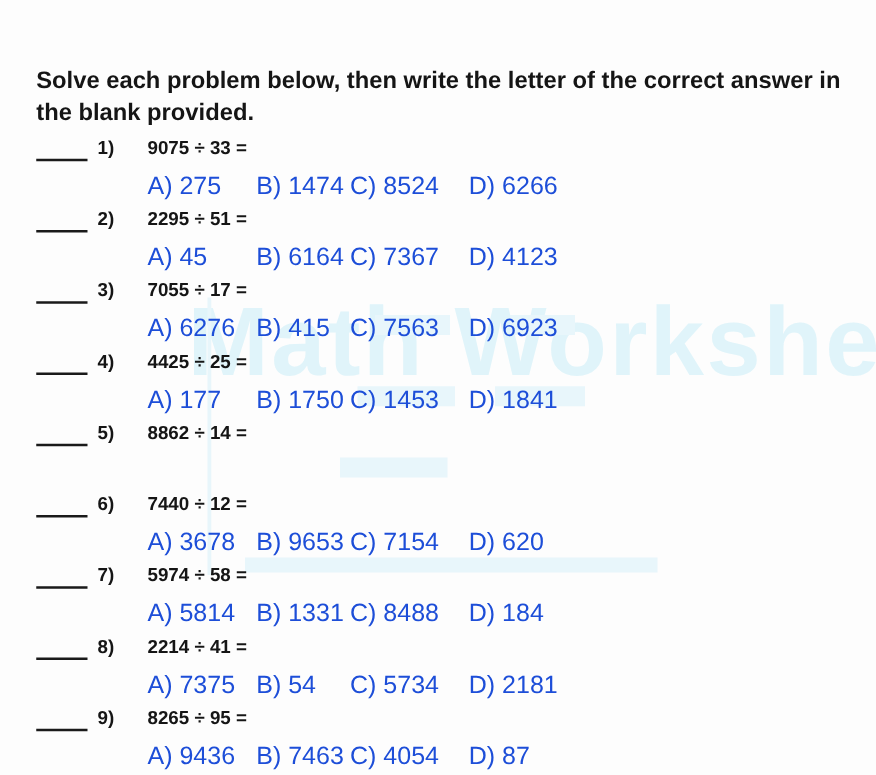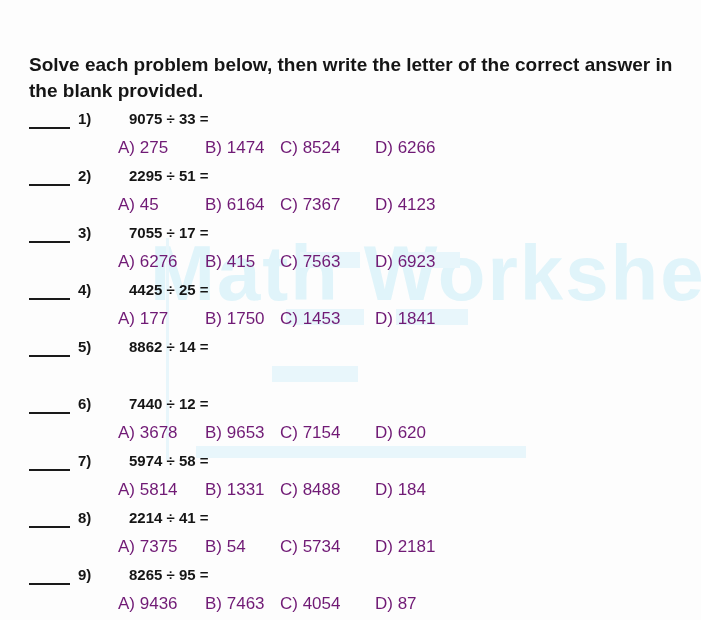--- a/index.html
+++ b/index.html
@@ -90,42 +90,42 @@
     left: 78px;
     top: 0;
     font-size: 15px;
     font-weight: bold;
     color: #151515;
     white-space: nowrap;
   }
 
   .prob-question {
     position: absolute;
-    left: 129px;
+    left: 118px;
     top: 0;
     font-size: 15px;
     font-weight: bold;
     color: #151515;
     white-space: nowrap;
   }
 
   .choices {
     position: absolute;
     left: 0;
     top: 28px;
     width: 701px;
     height: 24px;
   }
 
   .choice {
     position: absolute;
     top: 0;
-    font-size: 17px;
+    font-size: 20px;
     font-weight: normal;
-    color: #701a75;
+    color: #1d4ed8;
     white-space: nowrap;
   }
   .choice.col-0 { left: 118px; }
   .choice.col-1 { left: 205px; }
   .choice.col-2 { left: 280px; }
   .choice.col-3 { left: 375px; }
 </style>
 </head>
 <body>
 

